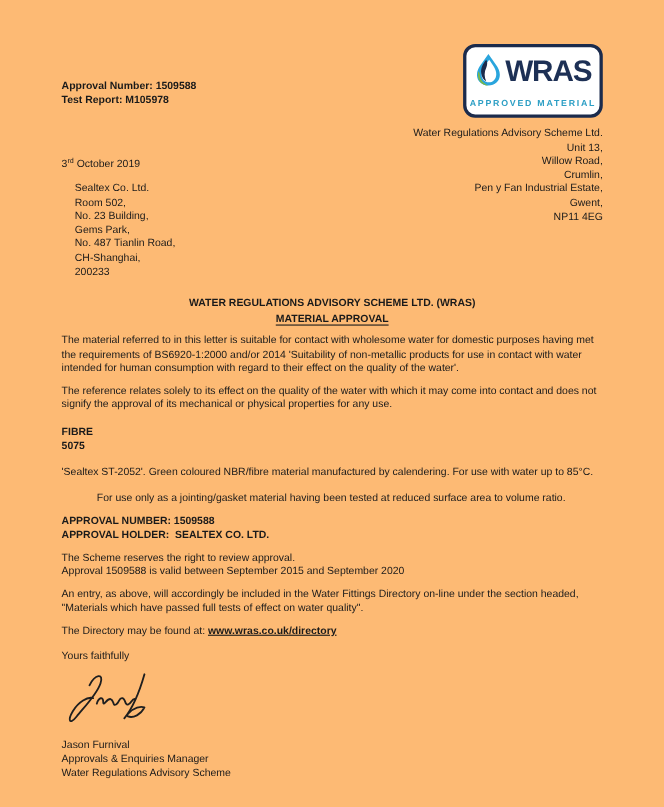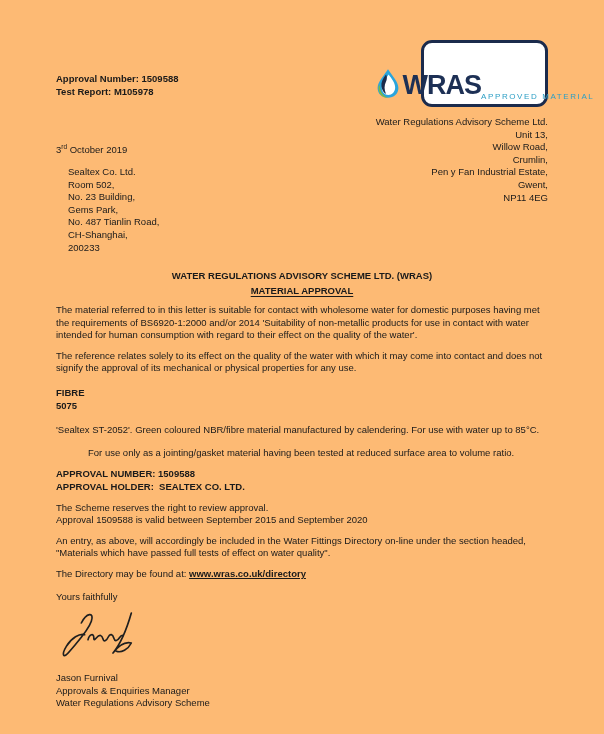--- a/index.html
+++ b/index.html
@@ -13,28 +13,28 @@
   .header{position:relative;height:228px;}
   .ref-block{position:absolute;top:33px;left:0;font-weight:bold;}
   .date-block{position:absolute;top:104px;left:0;}
   .date-block sup{font-size:6.5px;vertical-align:super;line-height:0;}
   .recipient-address{position:absolute;top:126px;left:12px;}
   .sender-address{position:absolute;top:76px;right:0;text-align:right;}
   
   .logo-box{
     position:absolute;top:0;right:0;width:127px;height:67px;box-sizing:border-box;
     border:3px solid #1b2b4c;border-radius:11px;background:#fff;
-    display:flex;align-items:flex-end;justify-content:center;
+    display:flex;flex-direction:column;align-items:center;justify-content:center;
   }
   .logo-row{display:flex;align-items:center;gap:2px;}
   .logo-acronym{
     font-size:27px;font-weight:bold;color:#1d3055;letter-spacing:-1px;line-height:1;
   }
   .logo-tagline{
-    font-size:8px;font-weight:normal;color:#2d9fc5;letter-spacing:1.6px;margin-top:3px;white-space:nowrap;
+    font-size:8px;font-weight:bold;color:#2d9fc5;letter-spacing:1.6px;margin-top:3px;white-space:nowrap;
   }
   
   .title-block{text-align:center;font-weight:bold;line-height:15px;}
   .title-underline{text-decoration:underline;text-underline-offset:2px;}
   .para{margin-top:8px;}
   .material-row{display:flex;justify-content:space-between;font-weight:bold;margin-top:12px;flex-direction:column;}
   .approval-block{margin-top:9px;font-weight:bold;}
   .prewrap{white-space:pre-wrap;}
   .dir-line{margin-top:8px;}
   .dir-link{font-weight:bold;text-decoration:underline;color:#1a1a1a;}

